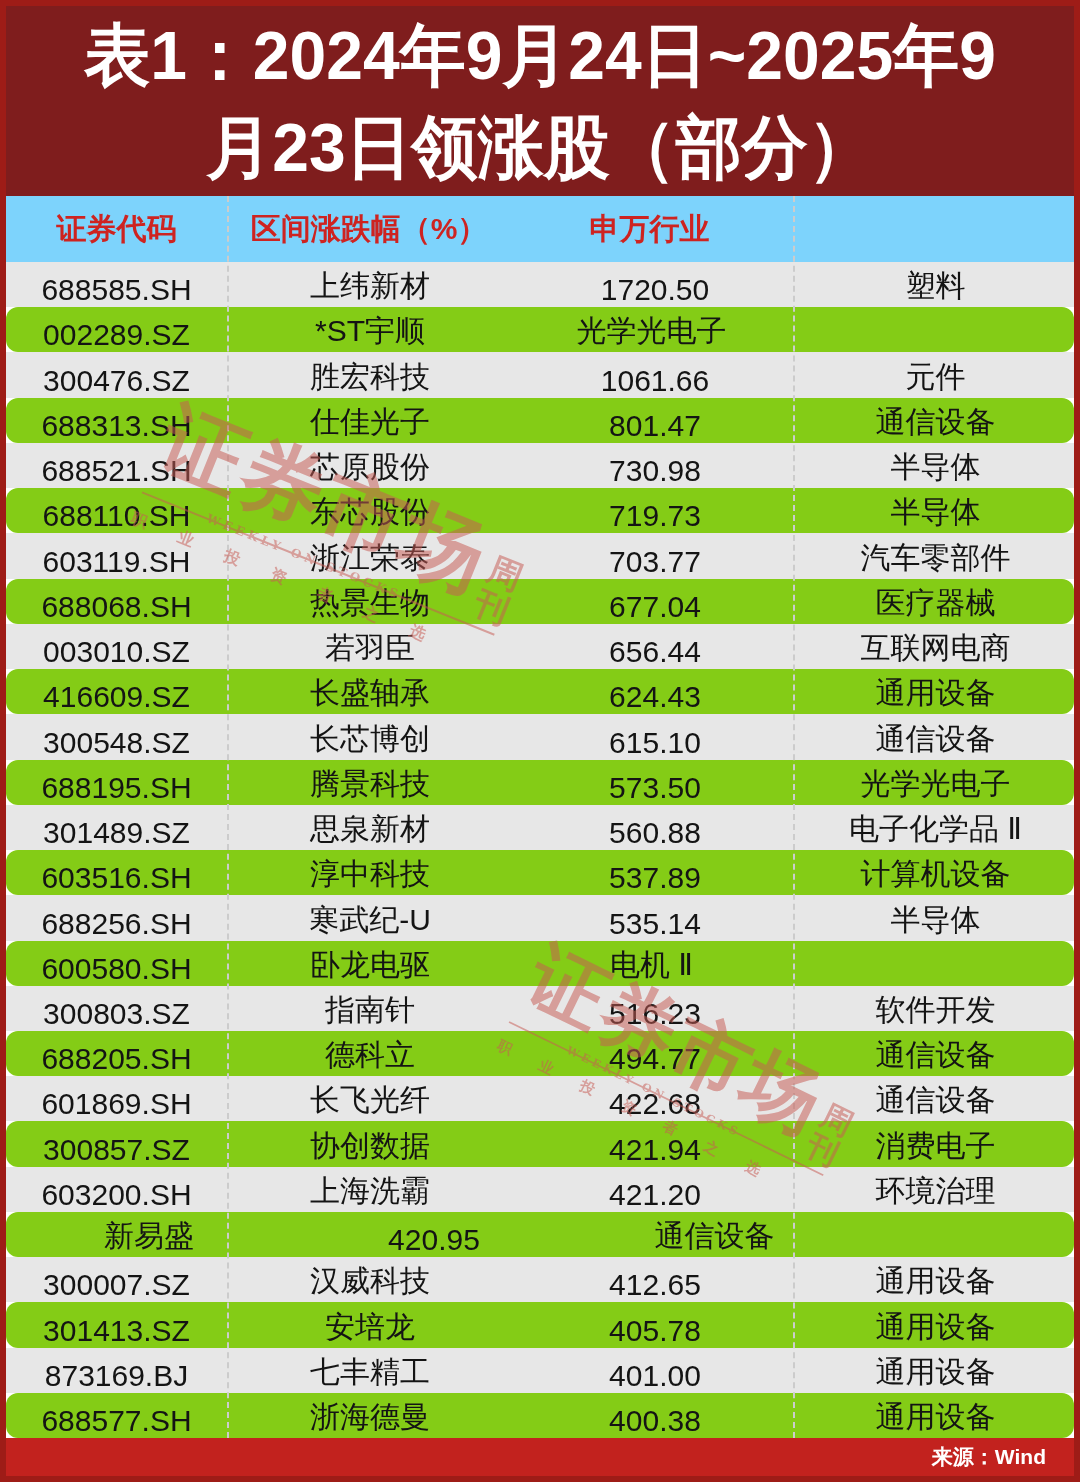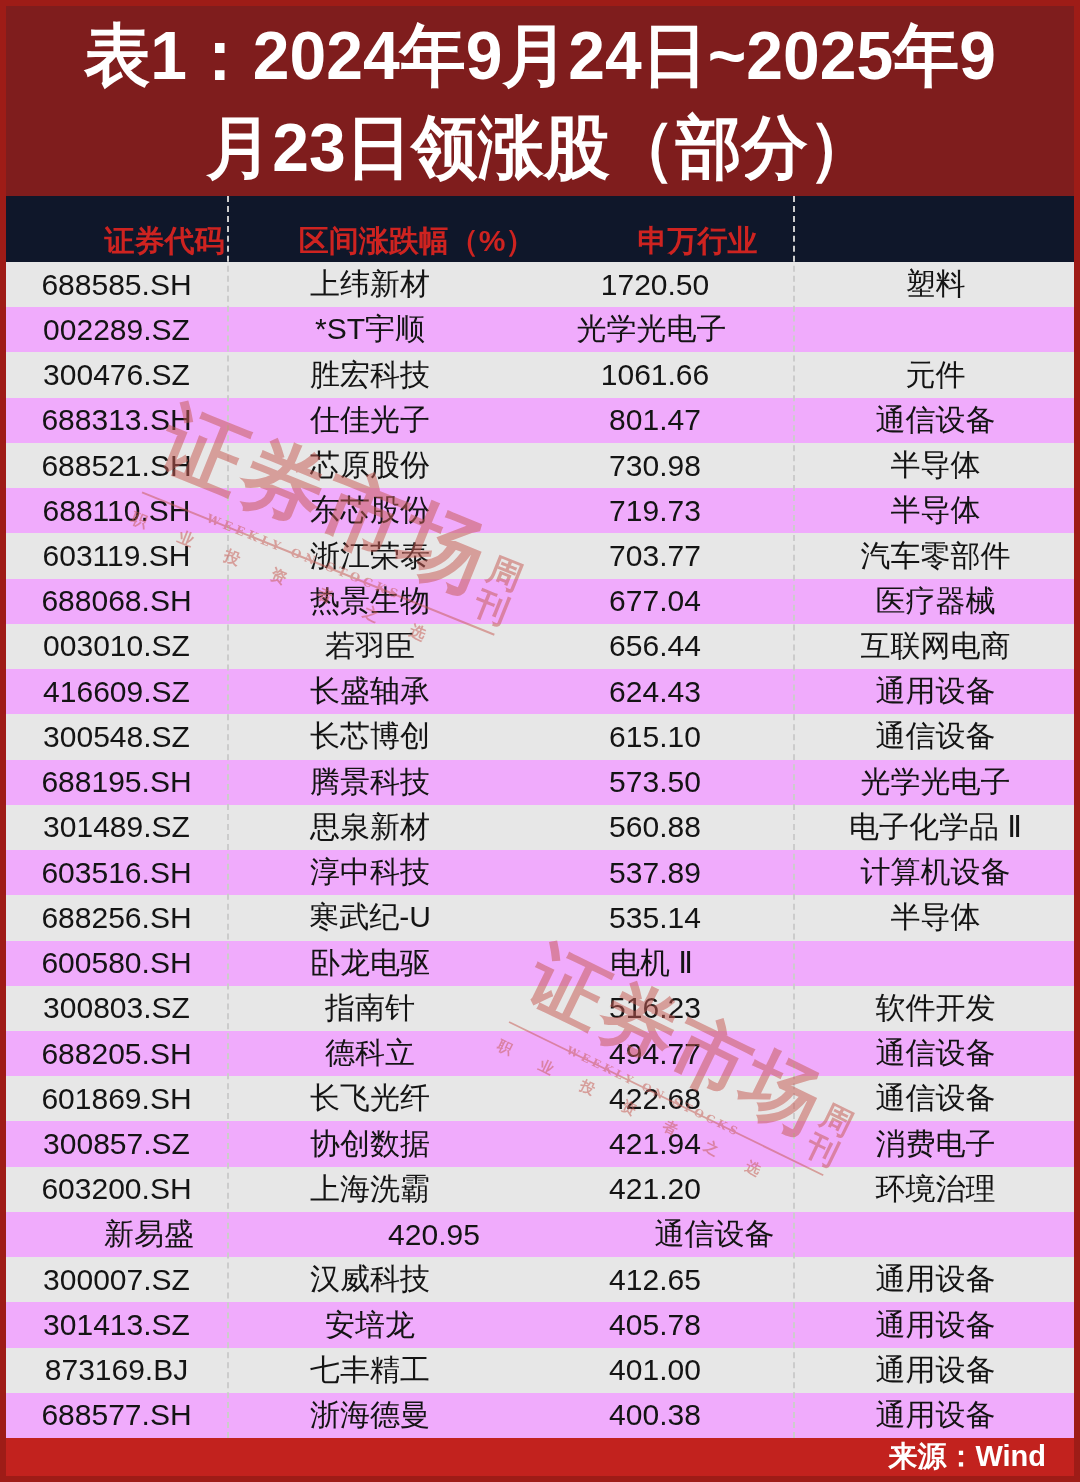--- a/index.html
+++ b/index.html
@@ -24,47 +24,47 @@
   }
   .title-line{
     font-size:66px;font-weight:bold;
     line-height:92px;height:92px;
     letter-spacing:0px;white-space:nowrap;
     transform:scaleY(1.04);
   }
   
   .col-header{
     height:66px;flex:0 0 66px;
-    background:#0f172a;
-    display:flex;align-items:flex-end;
-    font-size:30px;font-weight:bold;color:#ce2320;padding-left:48px;
+    background:#7dd3fc;
+    display:flex;align-items:center;
+    font-size:30px;font-weight:bold;color:#ce2320;
   }
   
   .table-body{flex:1 1 auto;display:flex;flex-direction:column;}
-  .row{flex:1 1 auto;display:flex;align-items:center;font-size:30px;color:#141414;}
+  .row{flex:1 1 auto;display:flex;align-items:flex-end;font-size:30px;color:#141414;}
   .row.odd{background:#e7e7e7;}
-  .row.even{background:#f0abfc;}
+  .row.even{background:#84cc16;border-radius:12px;}
   .c1{width:221px;text-align:center;}
   .c2{width:286px;text-align:center;}
   .c3{width:284px;text-align:center;}
   .c4{width:277px;text-align:center;}
   
   .divider{
     position:absolute;top:190px;height:1242px;width:0;
     border-left:2px dashed #cccccc;z-index:1;pointer-events:none;
   }
   .divider.d1{left:221px;}
   .divider.d2{left:787px;}
   
   .footer{
     height:38px;flex:0 0 38px;
     background:#c2221e;
     display:flex;align-items:center;justify-content:flex-end;
     padding-right:28px;
-    color:#ffffff;font-size:29px;font-weight:bold;
+    color:#ffffff;font-size:21px;font-weight:bold;
   }
   
   .stamp{
     position:absolute;z-index:5;pointer-events:none;
     color:#c75c55;opacity:0.52;
     transform-origin:left top;
     width:430px;
     font-family:"DejaVu Serif","Liberation Serif",serif;
   }
   .stamp.s1{left:175px;top:390px;transform:rotate(22deg);}

